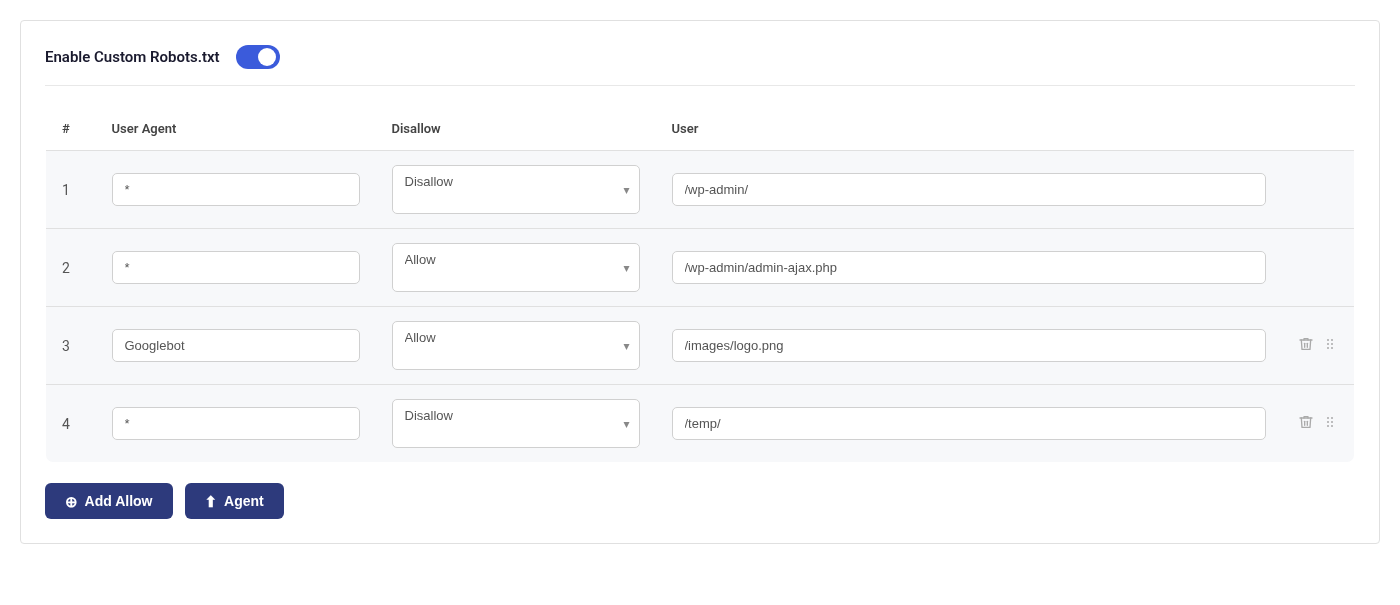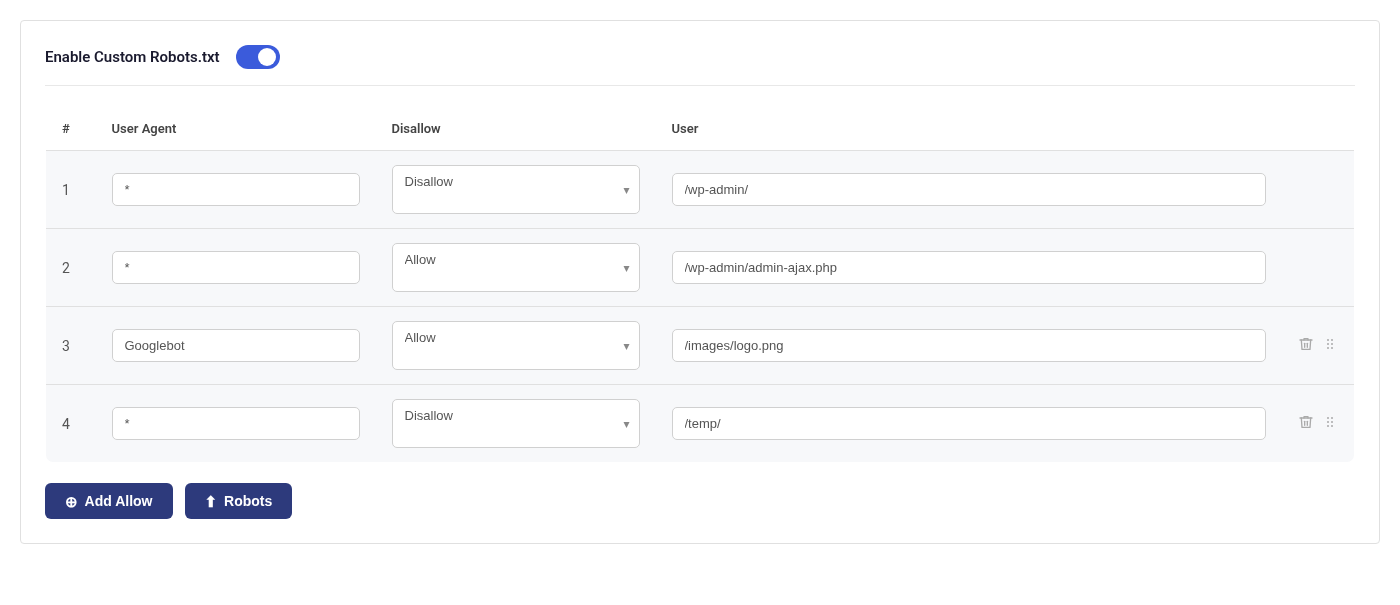--- a/index.html
+++ b/index.html
@@ -272,17 +272,17 @@
       </tbody>
   </table>
 
   <div class="buttons-row">
     <button class="btn">
       <span class="btn-icon">⊕</span>
       <span>Add Allow</span>
     </button>
     <button class="btn">
       <span class="btn-icon">⬆</span>
-      <span>Robots</span>
+      <span>Agent</span>
     </button>
   </div>
 
 </div>
 
 </body></html>

